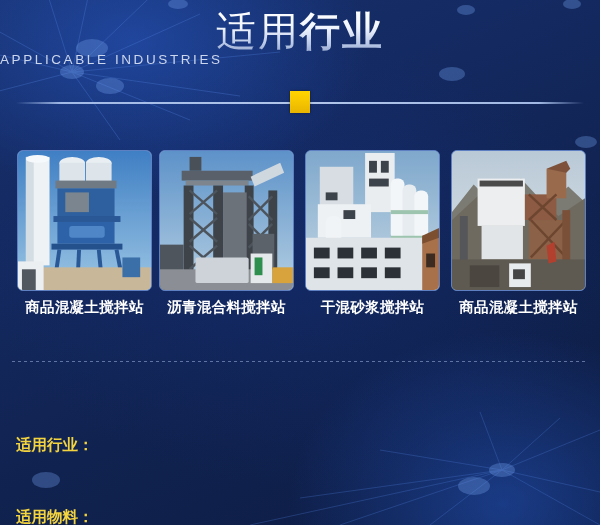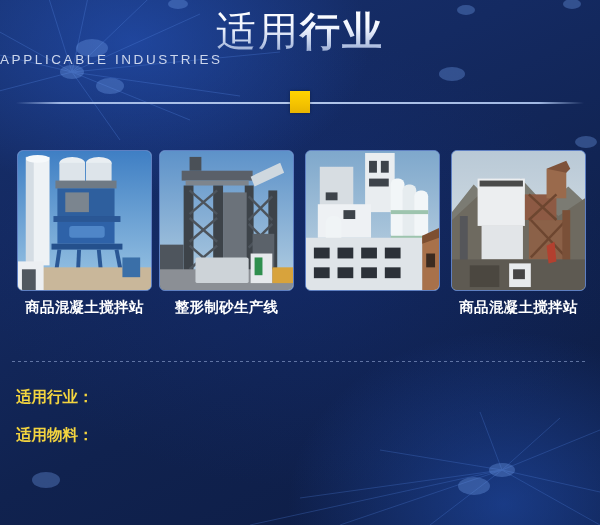--- a/index.html
+++ b/index.html
@@ -57,21 +57,21 @@
   .card-label{
     margin-top:7px;width:135px;text-align:center;
     font-size:14.5px;font-weight:700;color:#ffffff;letter-spacing:.3px;
     white-space:nowrap;
   }
   
   .dash-divider{position:absolute;left:12px;top:361px;width:576px;height:1px;
     background:repeating-linear-gradient(90deg,rgba(160,180,225,.55) 0px,rgba(160,180,225,.55) 3px,rgba(160,180,225,0) 3px,rgba(160,180,225,0) 6px);}
   
   .info{position:absolute;left:16px;top:385px;width:572px;}
-  .info-row{display:flex;align-items:center;margin-bottom:14px;}
+  .info-row{display:flex;align-items:center;margin-bottom:14px;margin-top:48px;}
   .info-key{flex:0 0 auto;color:#f3d43f;font-size:15.5px;font-weight:700;line-height:24px;white-space:nowrap;}
   .info-val{flex:1 1 auto;color:#ffffff;font-size:15.5px;font-weight:500;line-height:30px;}
   .info-row.r2 .info-val{line-height:32px;}
 </style>
 </head>
 <body>
 
 <div id="root">
 
   <svg class="netsvg" viewBox="0 0 600 525" preserveAspectRatio="none">
@@ -197,21 +197,21 @@
           <rect x="64" y="42" width="24" height="78" fill="#6b727a"></rect>
           <rect x="94" y="84" width="22" height="34" fill="#5b626a"></rect>
           <rect x="0" y="95" width="24" height="46" fill="#4e555d"></rect>
           <rect x="0" y="120" width="135" height="21" fill="#8b8f95"></rect>
           <rect x="36" y="108" width="54" height="26" rx="2" fill="#cdd3d8"></rect>
           <rect x="92" y="104" width="22" height="30" fill="#e6e9ec"></rect>
           <rect x="96" y="108" width="8" height="18" fill="#2f8f4e"></rect>
           <rect x="114" y="118" width="21" height="16" fill="#d8a33c"></rect>
         </svg>
       </div>
-      <div class="card-label">整形制砂生产线</div>
+      <div class="card-label">沥青混合料搅拌站</div>
     </div>
 
     <div class="card c2">
       <div class="thumb">
         <svg viewBox="0 0 135 141" preserveAspectRatio="none">
           <defs>
               <linearGradient id="sky3" x1="0" y1="0" x2="0" y2="1">
             <stop offset="0" stop-color="#7fa8cc"></stop>
                 <stop offset="1" stop-color="#c4d7e4"></stop>
               </linearGradient>
@@ -240,20 +240,21 @@
             <rect x="8" y="118" width="16" height="11"></rect>
               <rect x="32" y="118" width="16" height="11"></rect>
             <rect x="56" y="118" width="16" height="11"></rect>
               <rect x="80" y="118" width="16" height="11"></rect>
           </g>
           <rect x="118" y="86" width="17" height="55" fill="#a8714a"></rect>
           <polygon points="118,86 135,78 135,88 118,94" fill="#7d4f31"></polygon>
           <rect x="122" y="104" width="9" height="14" fill="#3b2b20"></rect>
         </svg>
       </div>
+      <div class="card-label">干混砂浆搅拌站</div>
     </div>
 
     <div class="card c3">
       <div class="thumb">
         <svg viewBox="0 0 135 141" preserveAspectRatio="none">
           <defs>
               <linearGradient id="sky4" x1="0" y1="0" x2="0" y2="1">
             <stop offset="0" stop-color="#b9c9d6"></stop>
                 <stop offset="1" stop-color="#dde5ea"></stop>
               </linearGradient>

